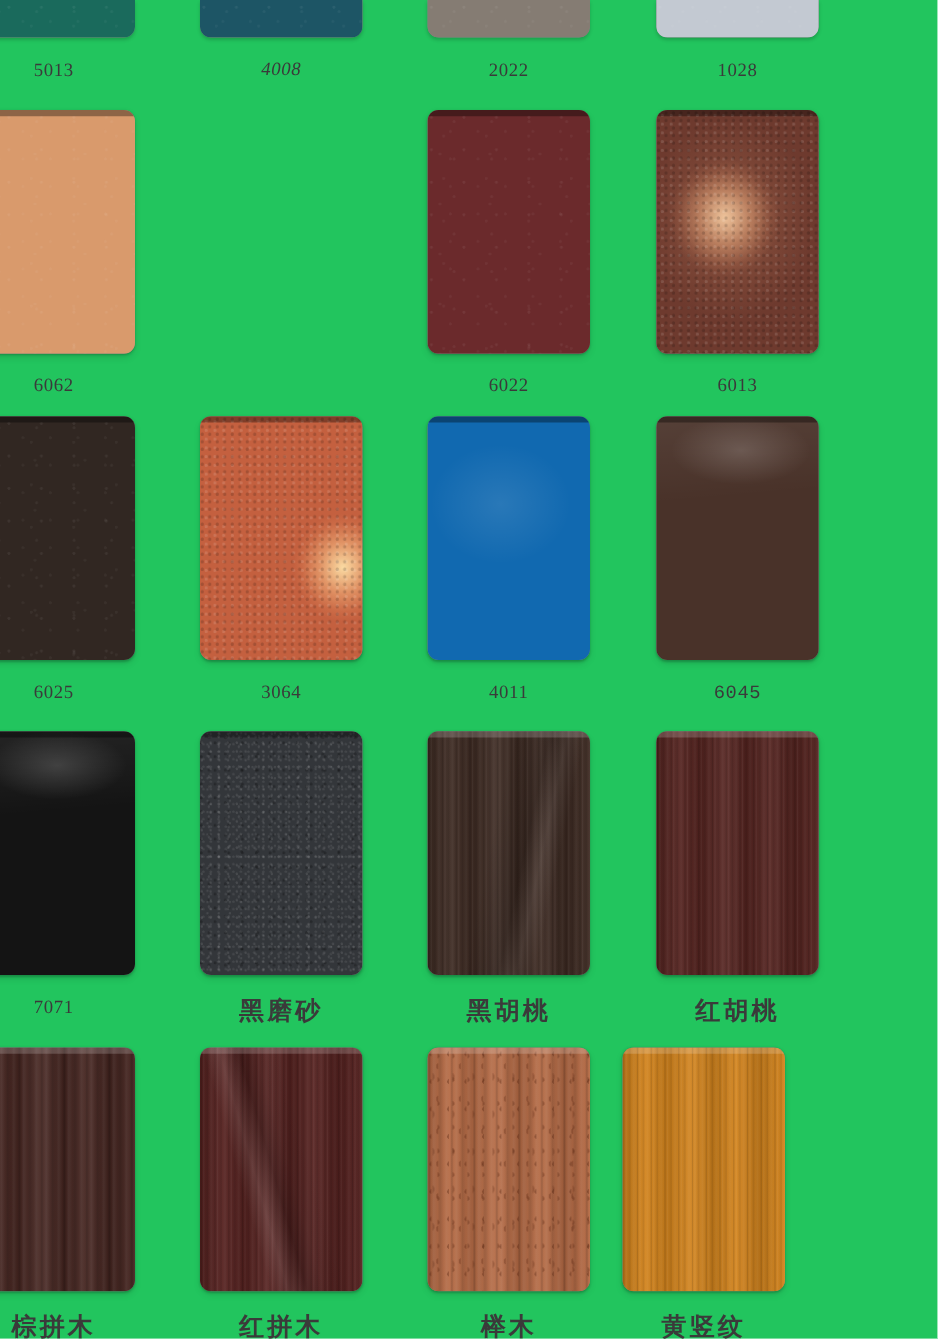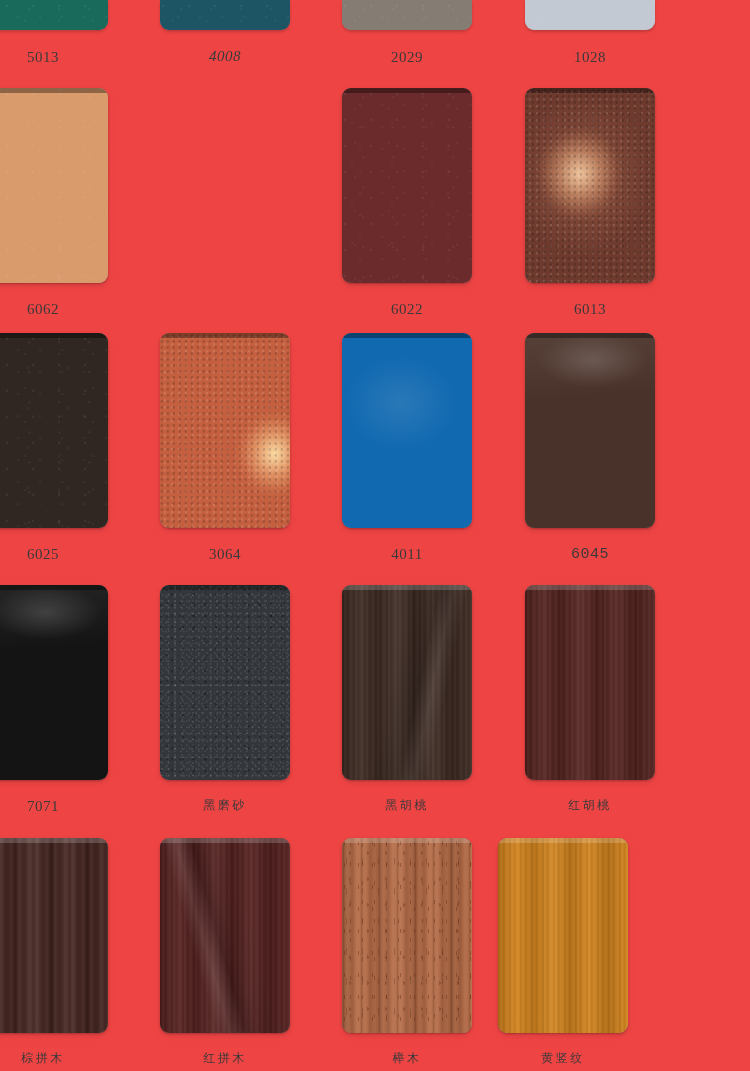--- a/index.html
+++ b/index.html
@@ -11,21 +11,21 @@
     height: 1071px;
     background: #ffffff;
     font-family: "Liberation Serif", "DejaVu Serif", serif;
     overflow: hidden;
   }
 
   #sheet {
     position: relative;
     width: 750px;
     height: 1071px;
-    background: #ef4444;
+    background: #22c55e;
     padding-left: 22px;
   }
 
   .swatch-grid {
     position: absolute;
     left: 0;
     top: 0;
     width: 750px;
     height: 1071px;
   }
@@ -232,22 +232,23 @@
   .label {
     margin-top: 19px;
     text-align: center;
     font-size: 15px;
     color: #3a3a3a;
     letter-spacing: .5px;
     line-height: 1;
     white-space: nowrap;
   }
   .label.cjk {
-    font-size: 12px;
+    font-size: 20px;
     letter-spacing: 2.5px;
+    font-weight: bold;
   }
 </style>
 </head>
 <body>
 
 <div id="sheet">
   <div class="swatch-grid" id="grid">
       <div class="swatch-cell" style="left: -48px; top: 0px;">
         <div class="chip cut-top">
           <div class="fill" style="background: rgb(26, 106, 92);"></div>
@@ -260,21 +261,21 @@
           <div class="fill" style="background: rgb(29, 85, 101);"></div>
           <div class="tex-matte"></div>
         </div>
         <div class="label" style=" font-style: italic;">4008</div>
       </div>
       <div class="swatch-cell" style="left: 316px; top: 0px;">
         <div class="chip cut-top">
           <div class="fill" style="background: rgb(133, 124, 115);"></div>
           <div class="tex-matte"></div>
         </div>
-        <div class="label" style="margin-top: 20px;">2029</div>
+        <div class="label" style="margin-top: 20px;">2022</div>
       </div>
       <div class="swatch-cell" style="left: 499px; top: 0px;">
         <div class="chip cut-top">
           <div class="fill" style="background: rgb(195, 201, 210);"></div>
           <div class="tex-matte"></div>
         </div>
         <div class="label" style="margin-top: 20px;">1028</div>
       </div>
       <div class="swatch-cell" style="left: -48px; top: 88px;">
         <div class="chip">

